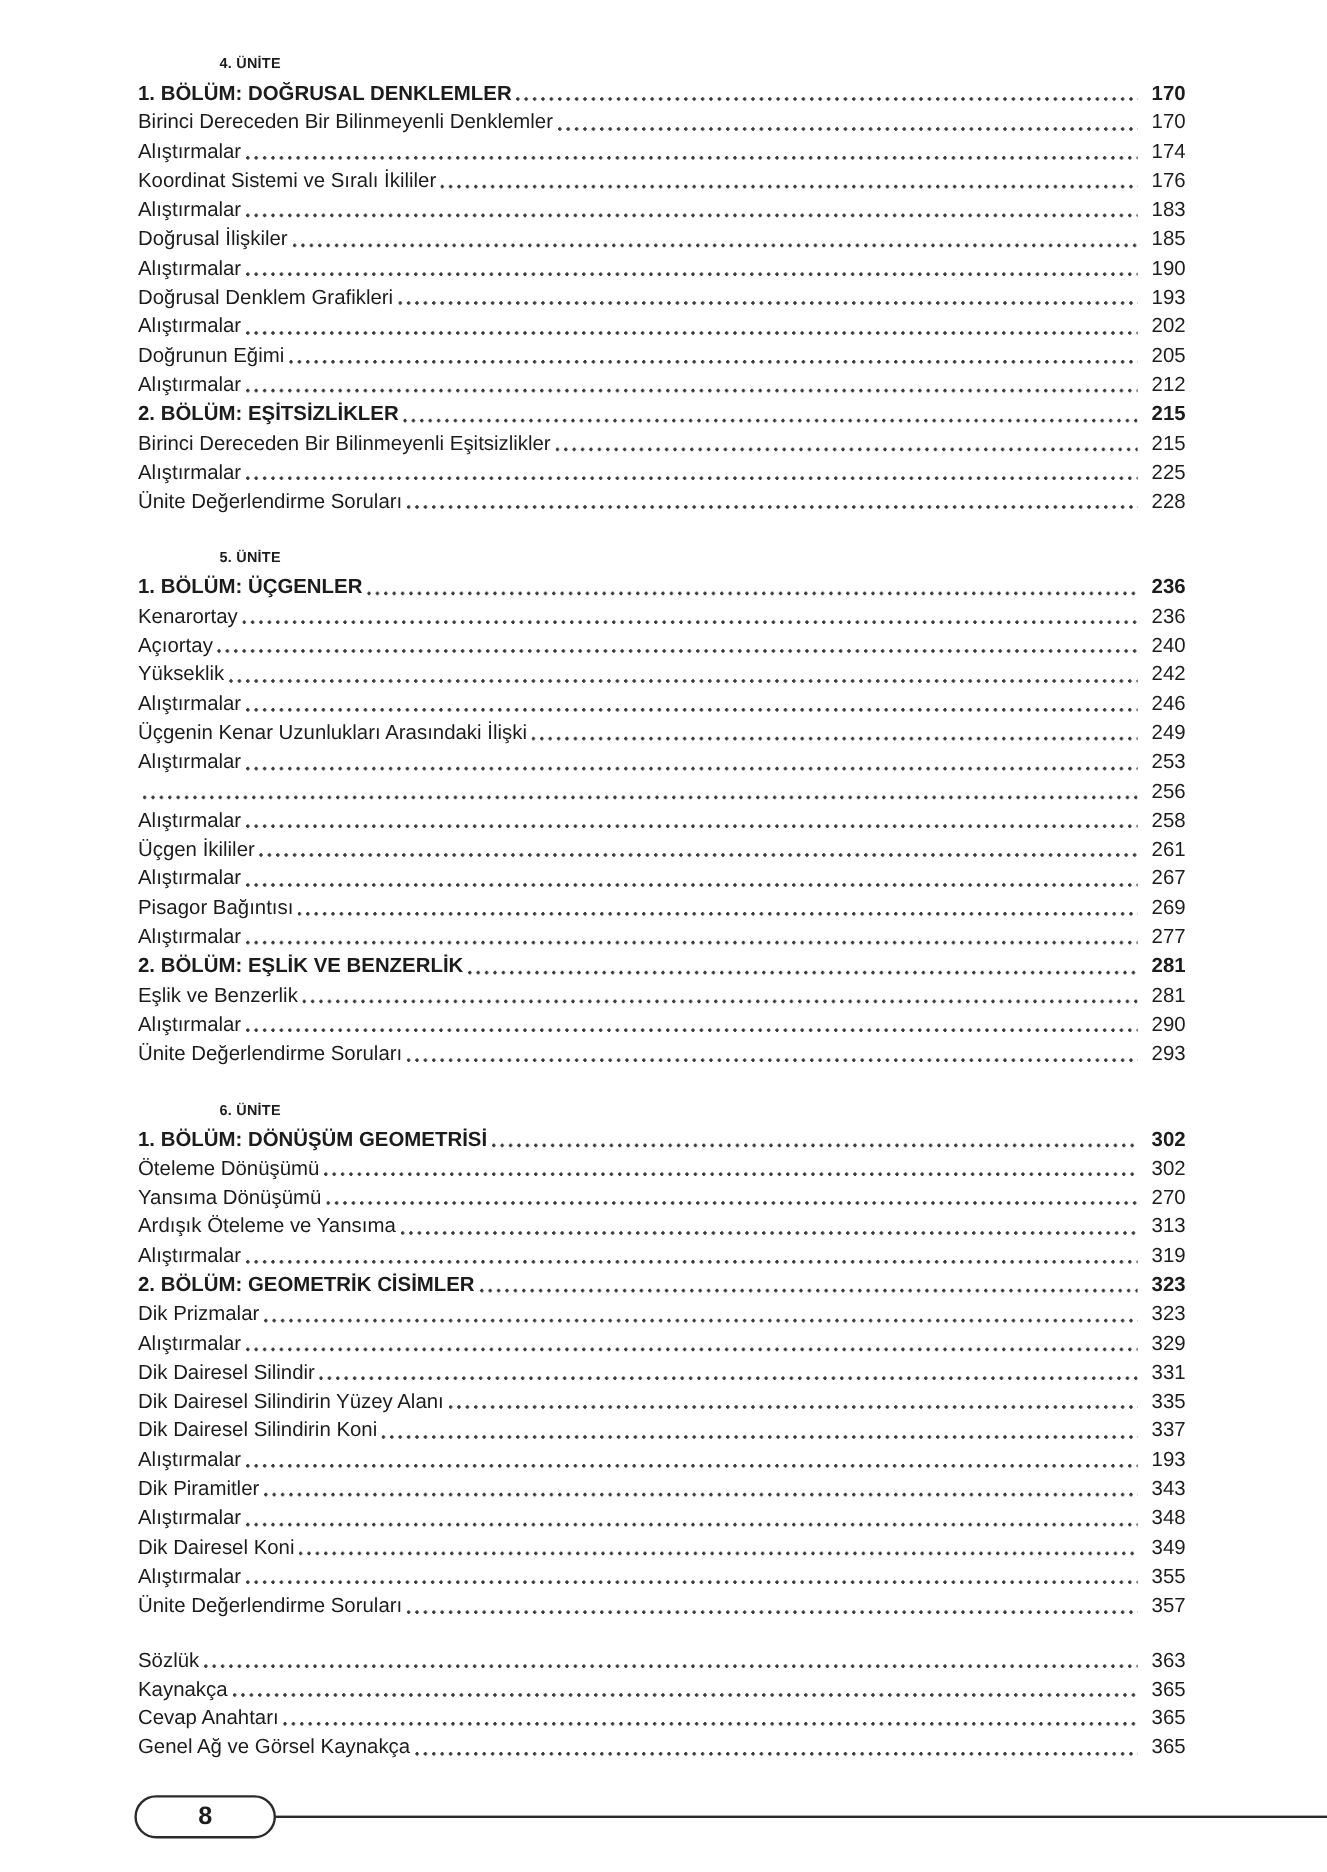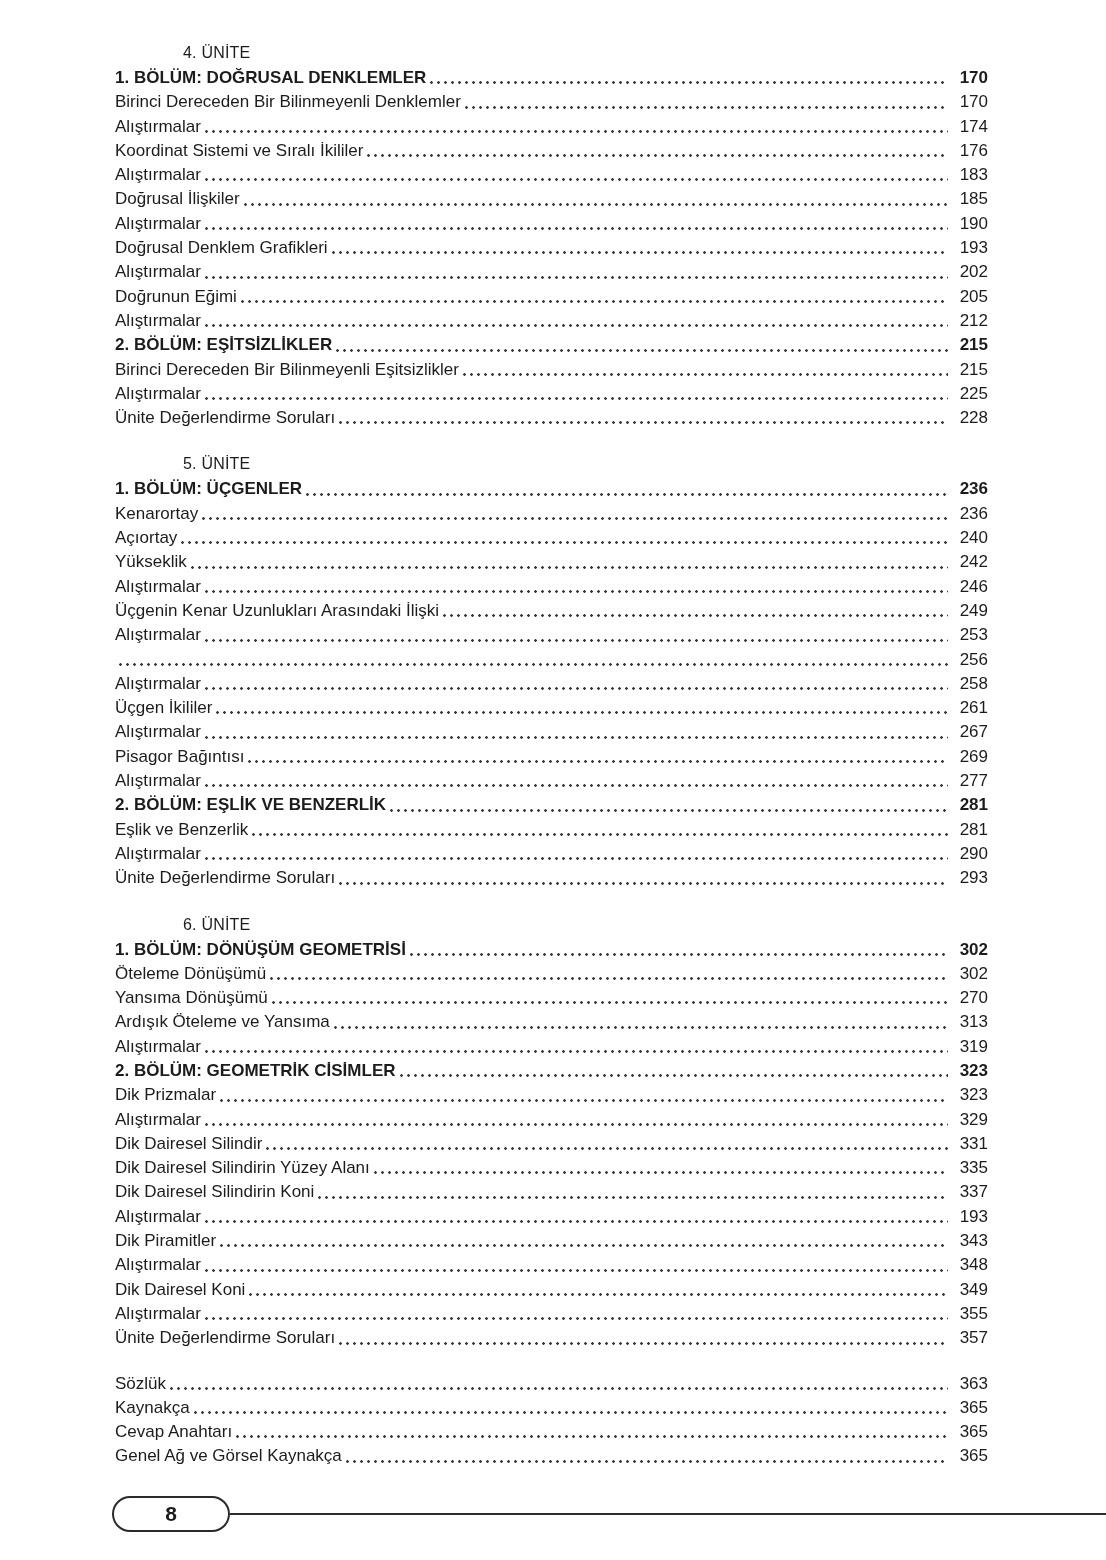--- a/index.html
+++ b/index.html
@@ -14,22 +14,22 @@
     color: #1c1c1c;
   }
   .toc {
     position: absolute;
     left: 115px;
     right: 118px;
     top: 40px;
   }
   .toc-section + .toc-section { margin-top: 21px; }
   .unit-heading {
-    font-weight: normal;
-    font-size: 16px;
+    font-weight: bold;
+    font-size: 12px;
     line-height: 26px;
     padding-left: 68px;
     letter-spacing: 0.2px;
   }
   .toc-entry {
     display: flex;
     align-items: baseline;
     line-height: 24.3px;
     height: 24.3px;
     white-space: nowrap;

